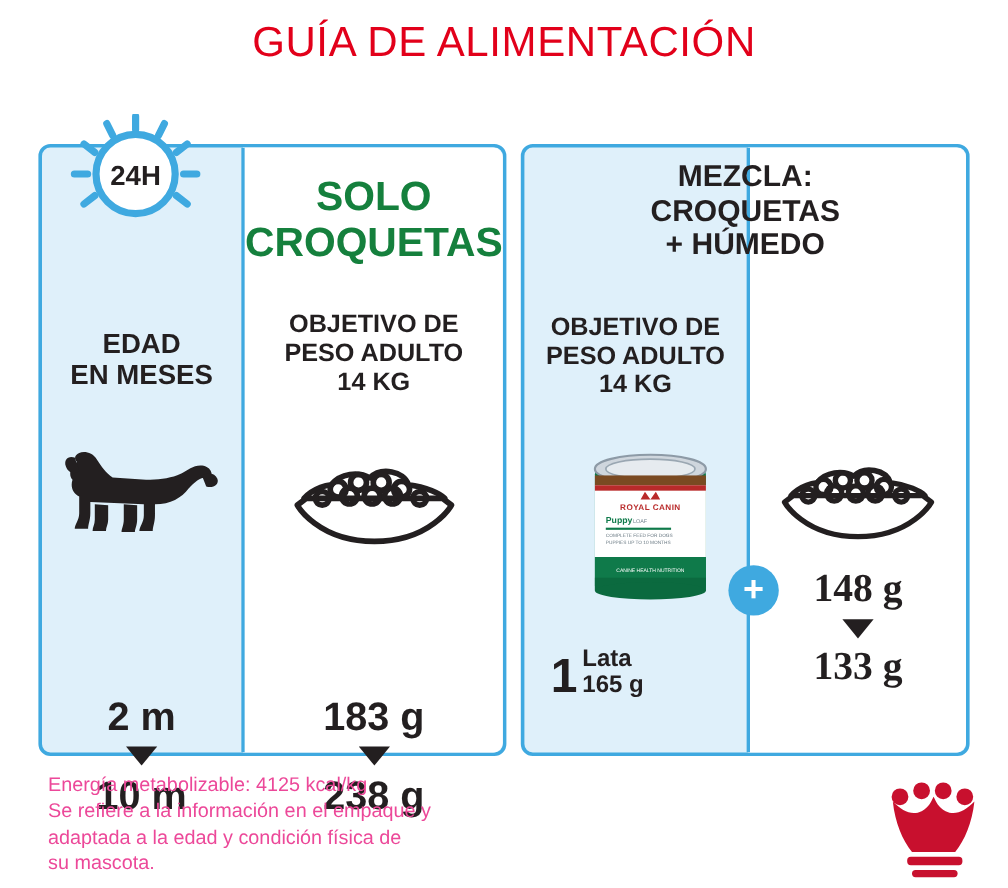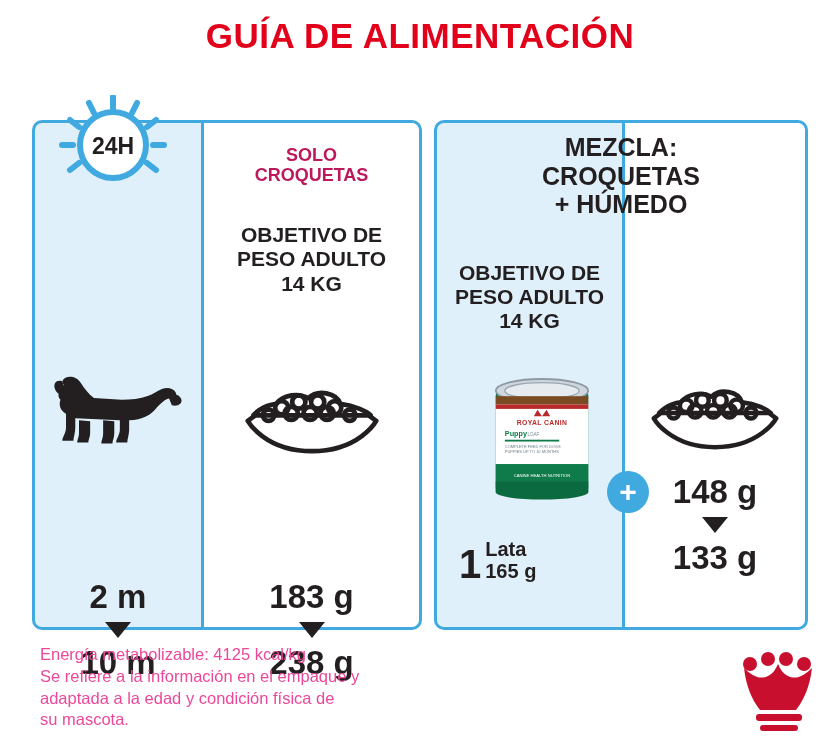--- a/index.html
+++ b/index.html
@@ -10,21 +10,21 @@
     font-family: "Liberation Sans", sans-serif;
     color: #231f20;
     overflow: hidden;
     position: relative;
   }
 
   
   .title {
     text-align: center;
     color: #e2001a;
-    font-weight: bold;
+    font-weight: normal;
     font-size: 35px;
     letter-spacing: 0.5px;
     padding-top: 16px;
     text-transform: uppercase;
   }
 
   
   .panels {
     position: absolute;
     left: 32px; top: 120px;
@@ -50,23 +50,23 @@
   .col.age   { left: 0;   width: 166px; }
   .col.kib   { left: 166px; right: 0; background: #ffffff; border-left: 3px solid #3fa9e0; border-radius: 0 8px 8px 0;}
 
   .col.wet   { left: 0;   width: 185px; }
   .col.mixk  { left: 185px; right: 0; background: #ffffff; border-left: 3px solid #3fa9e0; border-radius: 0 8px 8px 0;}
 
   
   .hdr-big {
     text-align: center;
     font-weight: bold;
-    font-size: 18px;
+    font-size: 34px;
     line-height: 1.12;
-    color: #be185d;
+    color: #15803d;
     padding-top: 22px;
   }
   .hdr-right-big {
     position: absolute;
     left: 0; right: 0; top: 0;
     text-align: center;
     font-weight: bold;
     font-size: 25px;
     line-height: 1.14;
     padding-top: 10px;
@@ -195,20 +195,24 @@
           <line x1="11" y1="50" x2="22" y2="50"></line>
           <line x1="19" y1="75" x2="28" y2="68"></line>
           <line x1="105" y1="75" x2="96" y2="68"></line>
         </g>
         <circle cx="62" cy="50" r="33" fill="#ffffff" stroke="#3fa9e0" stroke-width="6"></circle>
         <text x="62" y="59" text-anchor="middle" font-family="Liberation Sans, sans-serif" font-size="23" font-weight="bold" fill="#231f20">24H</text>
       </svg>
     </div>
 
     <div class="col age">
+      <div class="age-label">
+        <div>EDAD</div>
+        <div>EN MESES</div>
+      </div>
 
       <div class="dog-wrap">
         <svg viewBox="0 0 140 90" width="130" height="84">
           <g fill="#231f20">
             <path d="M12,18 C6,22 4,30 8,34 C6,40 8,46 14,49 L14,64 C14,70 10,74 10,78 L22,78 C22,74 24,70 24,64 L24,54 L72,56 L72,66 C72,72 68,76 68,80 L80,80 C80,76 82,72 82,66 L82,56 C96,56 106,50 112,42 C118,36 122,32 128,32 C132,32 134,30 132,26 C130,22 124,20 118,22 C112,24 108,28 102,30 C94,33 84,34 74,34 L44,32 C38,28 34,22 30,16 C26,9 18,8 14,10 C10,12 9,15 12,18 Z"></path>
             <path d="M10,14 C4,12 0,16 2,22 C4,28 10,30 14,26 Z"></path>
             <path d="M28,56 L28,70 C28,74 26,77 26,80 L38,80 C38,77 40,74 40,70 L40,57 Z"></path>
             <path d="M54,56 L54,70 C54,75 52,78 52,81 L64,81 C64,78 66,75 66,70 L66,57 Z"></path>
             <path d="M124,30 C130,27 136,28 138,33 C140,38 134,42 128,40 Z"></path>
           </g>
@@ -329,21 +333,21 @@
             <circle cx="114" cy="42" r="7"></circle>
             <circle cx="68" cy="48" r="7"></circle>
             <circle cx="88" cy="48" r="7"></circle>
             <circle cx="106" cy="48" r="7"></circle>
             <circle cx="44" cy="50" r="6"></circle>
             <circle cx="130" cy="50" r="6"></circle>
           </g>
         </svg>
       </div>
 
-      <div style="position:absolute; left:0; right:0; top:350px;">
+      <div style="position:absolute; left:0; right:0; top:350px;font-family:Liberation Serif, serif;">
         <div class="value">148 g</div>
         <div class="tri"></div>
         <div class="value">133 g</div>
       </div>
     </div>
   </div>
 </div>
 
 <div class="footer">
   <div>Energía metabolizable: 4125 kcal/kg</div>

